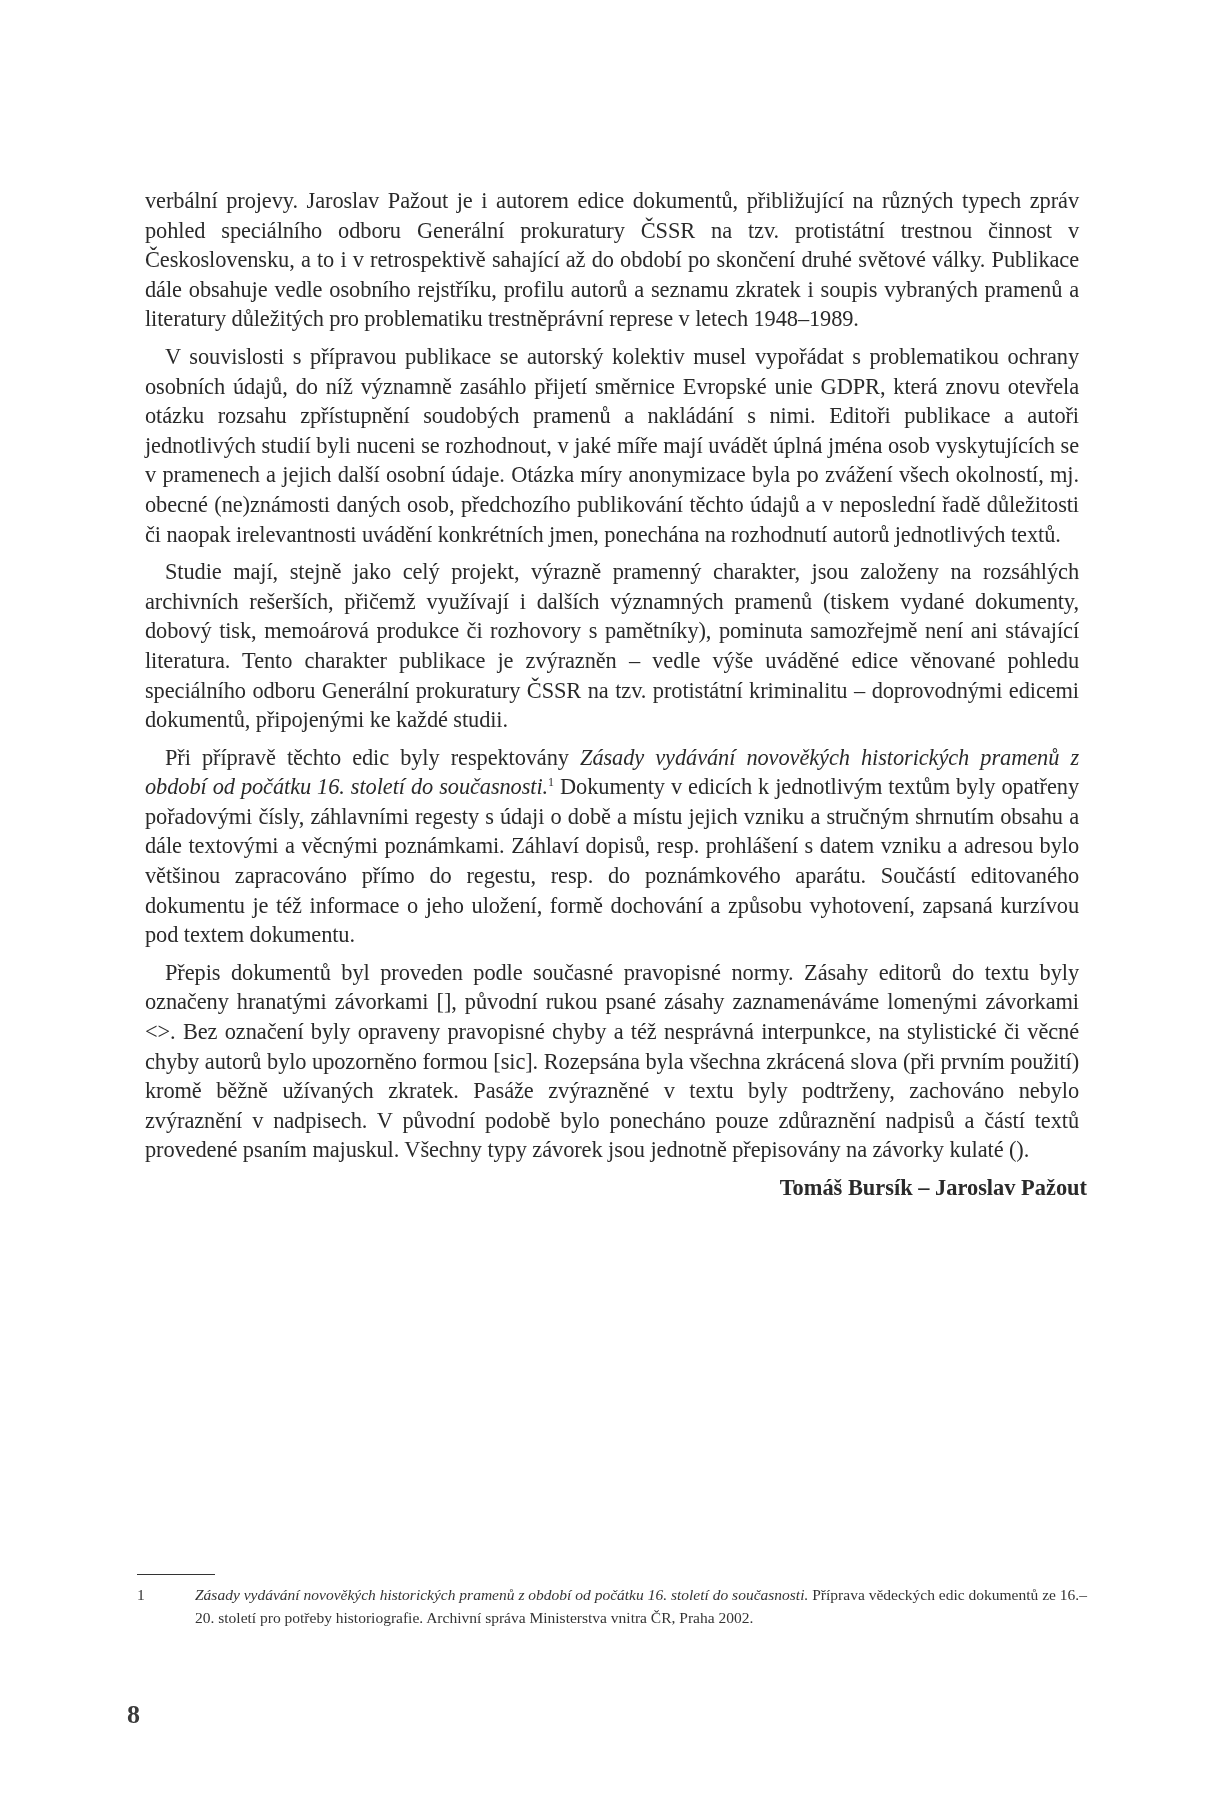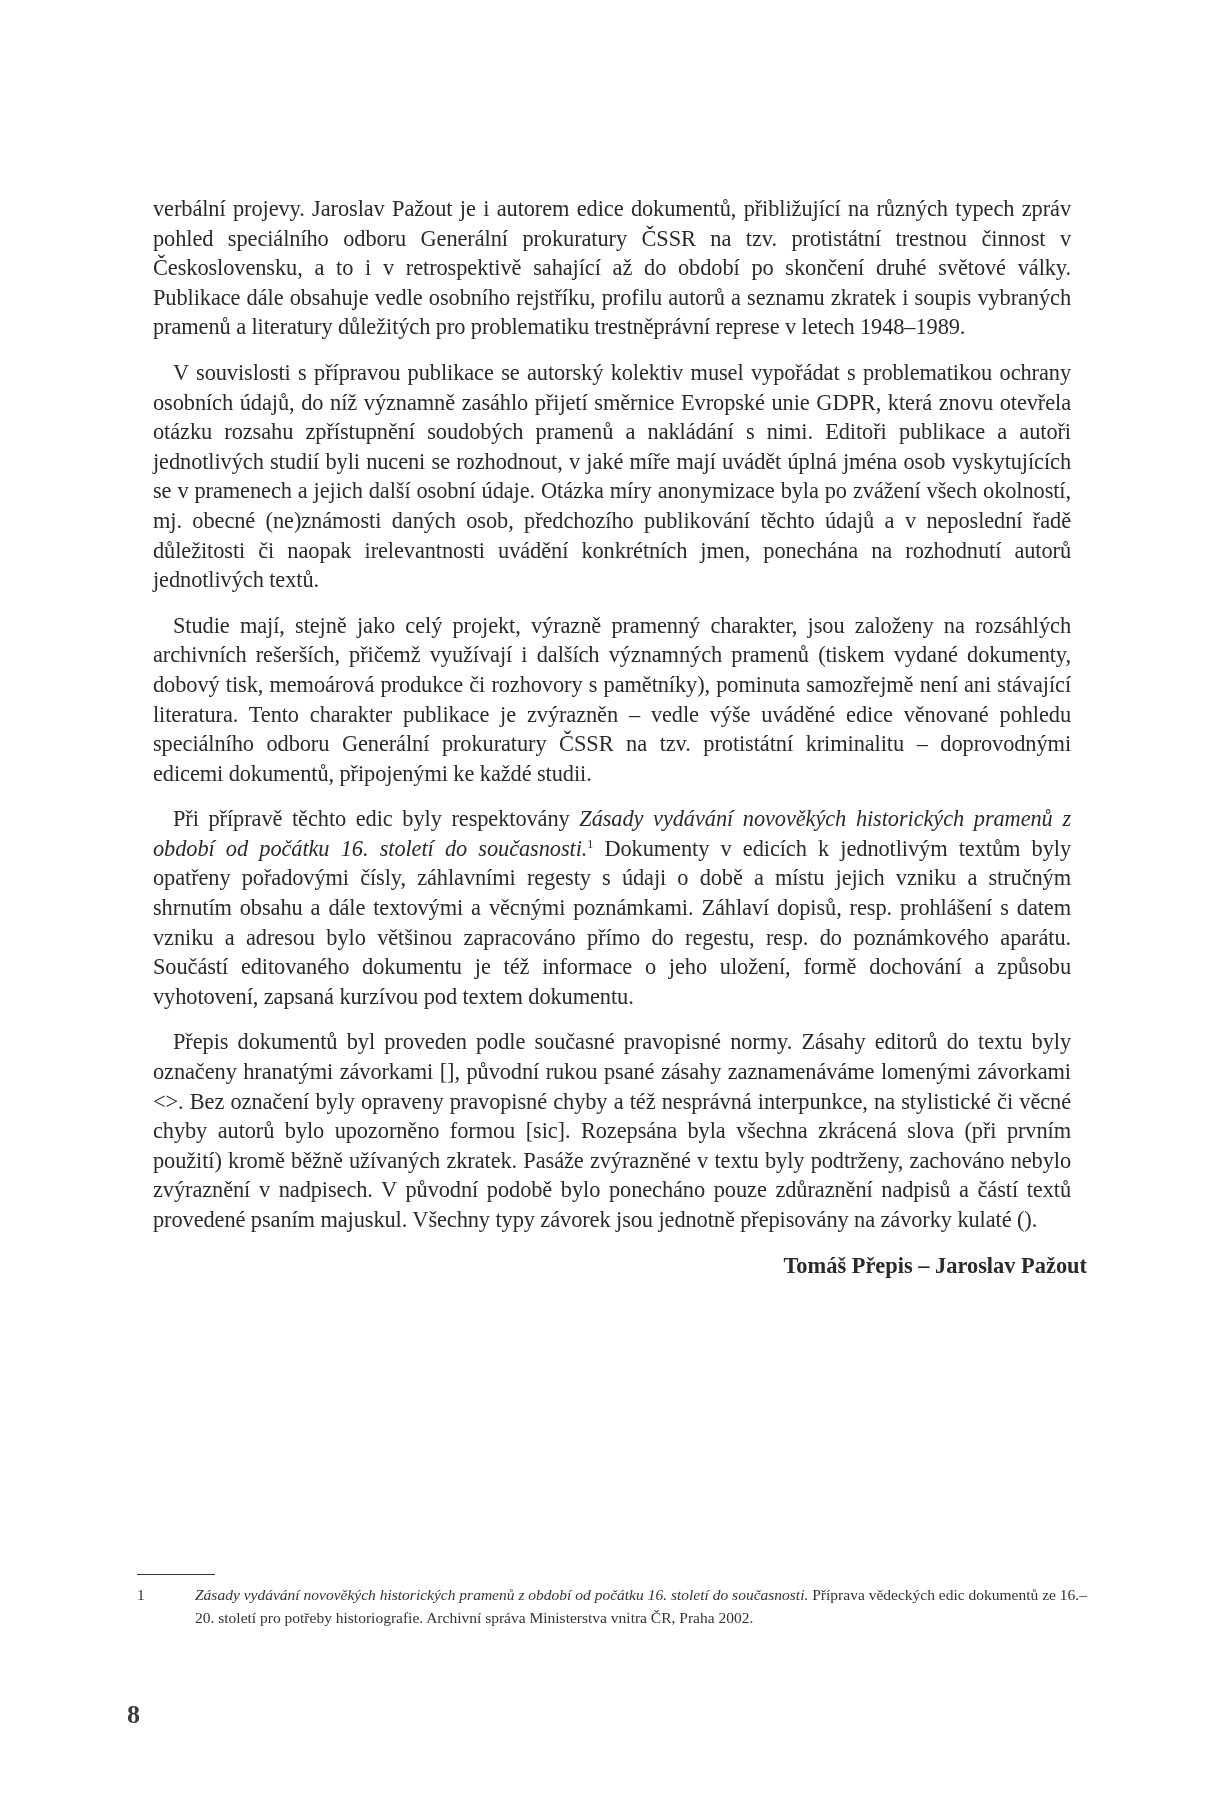--- a/index.html
+++ b/index.html
@@ -12,21 +12,21 @@
     color: #2a2a2a;
     font-family: "Liberation Serif", "DejaVu Serif", serif;
   }
   .page {
     position: absolute;
     left: 137px;
     top: 178px;
     width: 950px;
   }
   .body-text p {
-    margin: 16px;
+    margin: 8px;
     font-size: 22.4px;
     line-height: 29.6px;
     text-align: justify;
     text-indent: 0;
     hyphens: manual;
     letter-spacing: -0.1px;
   }
   .body-text p.indent { text-indent: 20px; }
   .body-text em { font-style: italic; }
   sup.fnref { font-size: 12px; vertical-align: 8px; line-height: 0; }
@@ -81,21 +81,21 @@
     <p class="indent">
       <span>Studie mají, stejně jako celý projekt, výrazně pramenný charakter, jsou založeny na rozsáhlých archivních rešerších, přičemž využívají i dalších významných pramenů (tiskem vydané dokumenty, dobový tisk, memoárová produkce či rozhovory s pamětníky), pominuta samozřejmě není ani stávající literatura. Tento charakter publikace je zvýrazněn – vedle výše uváděné edice věnované pohledu speciálního odboru Generální prokuratury ČSSR na tzv. protistátní kriminalitu – doprovodnými edicemi dokumentů, připojenými ke každé studii.</span>
     </p>
     <p class="indent">
       <span>Při přípravě těchto edic byly respektovány </span><em>Zásady vydávání novověkých historických pramenů z období od počátku 16. století do současnosti.</em><sup class="fnref">1</sup><span> Dokumenty v edicích k jednotlivým textům byly opatřeny pořadovými čísly, záhlavními regesty s údaji o době a místu jejich vzniku a stručným shrnutím obsahu a dále textovými a věcnými poznámkami. Záhlaví dopisů, resp. prohlášení s datem vzniku a adresou bylo většinou zapracováno přímo do regestu, resp. do poznámkového aparátu. Součástí editovaného dokumentu je též informace o jeho uložení, formě dochování a způsobu vyhotovení, zapsaná kurzívou pod textem dokumentu.</span>
     </p>
     <p class="indent">
       <span>Přepis dokumentů byl proveden podle současné pravopisné normy. Zásahy editorů do textu byly označeny hranatými závorkami [], původní rukou psané zásahy zaznamenáváme lomenými závorkami &lt;&gt;. Bez označení byly opraveny pravopisné chyby a též nesprávná interpunkce, na stylistické či věcné chyby autorů bylo upozorněno formou [sic]. Rozepsána byla všechna zkrácená slova (při prvním použití) kromě běžně užívaných zkratek. Pasáže zvýrazněné v textu byly podtrženy, zachováno nebylo zvýraznění v nadpisech. V původní podobě bylo ponecháno pouze zdůraznění nadpisů a částí textů provedené psaním majuskul. Všechny typy závorek jsou jednotně přepisovány na závorky kulaté ().</span>
     </p>
   </div>
-  <div class="signature">Tomáš Přepis – Jaroslav Pažout</div>
+  <div class="signature">Tomáš Bursík – Jaroslav Pažout</div>
 </div>
 
 <div class="footnotes">
   <div class="fn-rule"></div>
   <div class="fn">
     <span class="fn-num">1</span>
     <span class="fn-text"><em>Zásady vydávání novověkých historických pramenů z období od počátku 16. století do současnosti.</em><span> Příprava vědeckých edic dokumentů ze 16.–20. století pro potřeby historiografie. Archivní správa Ministerstva vnitra ČR, Praha 2002.</span></span>
   </div>
 </div>
 

